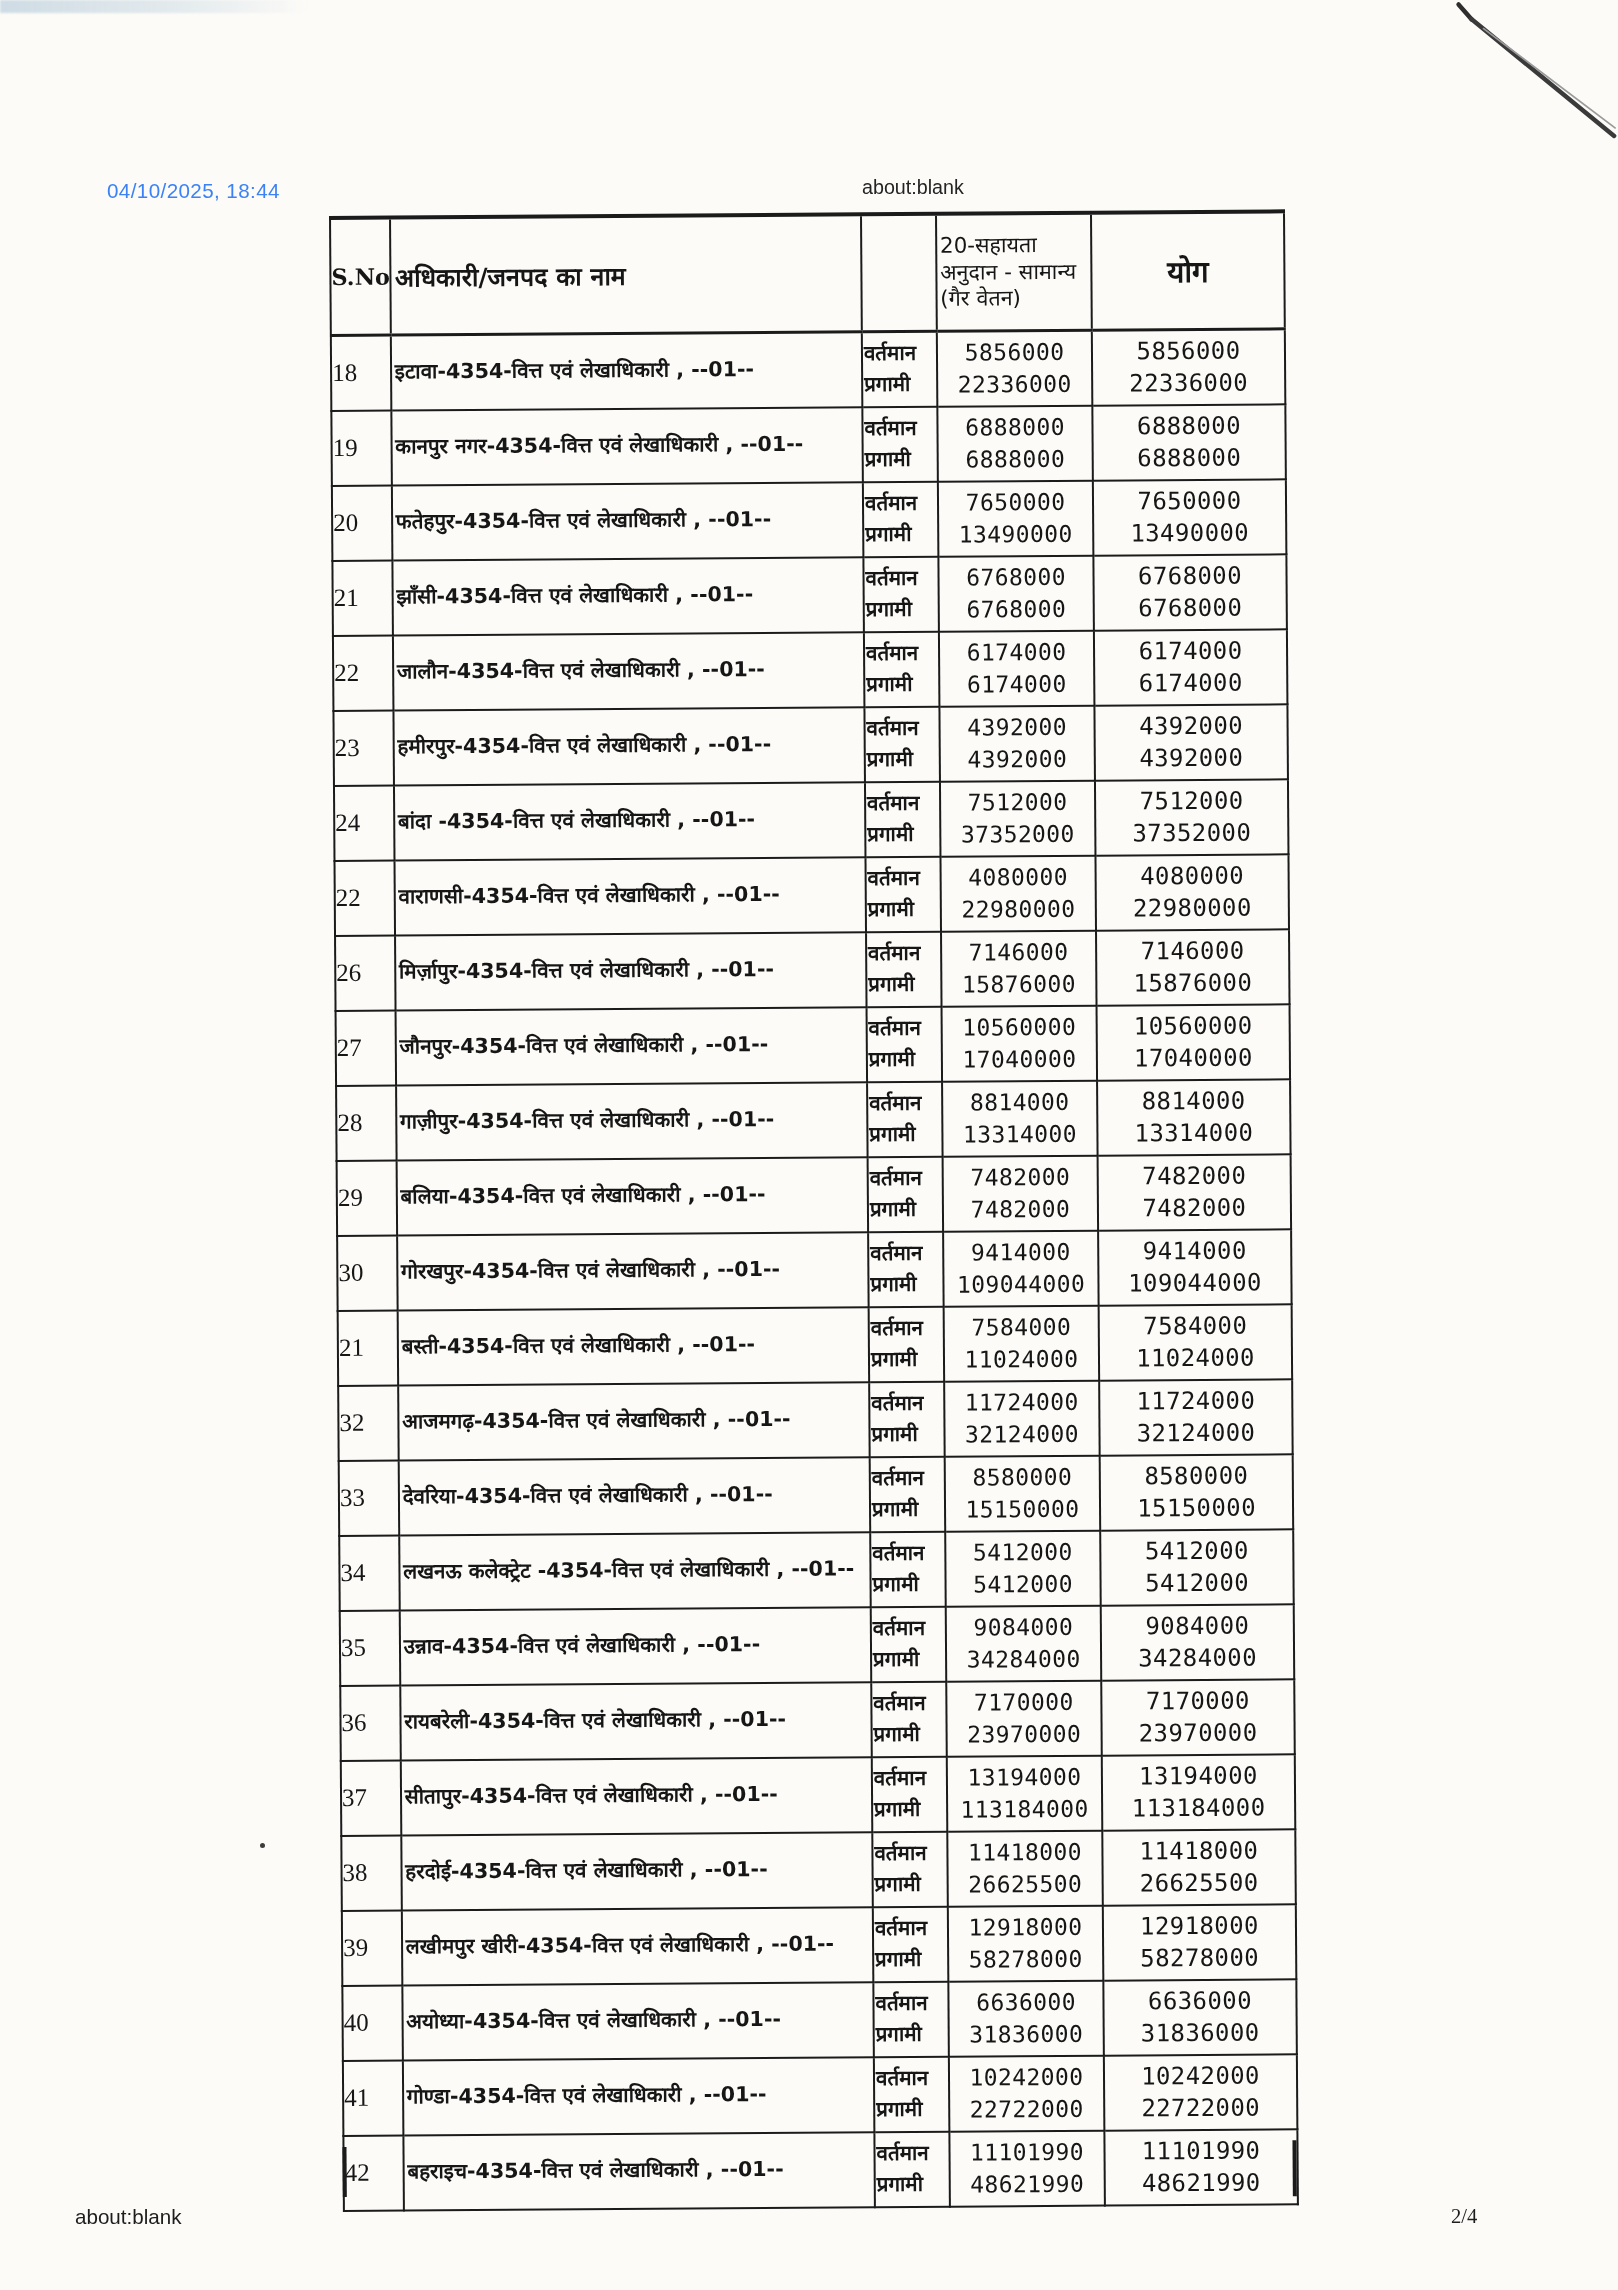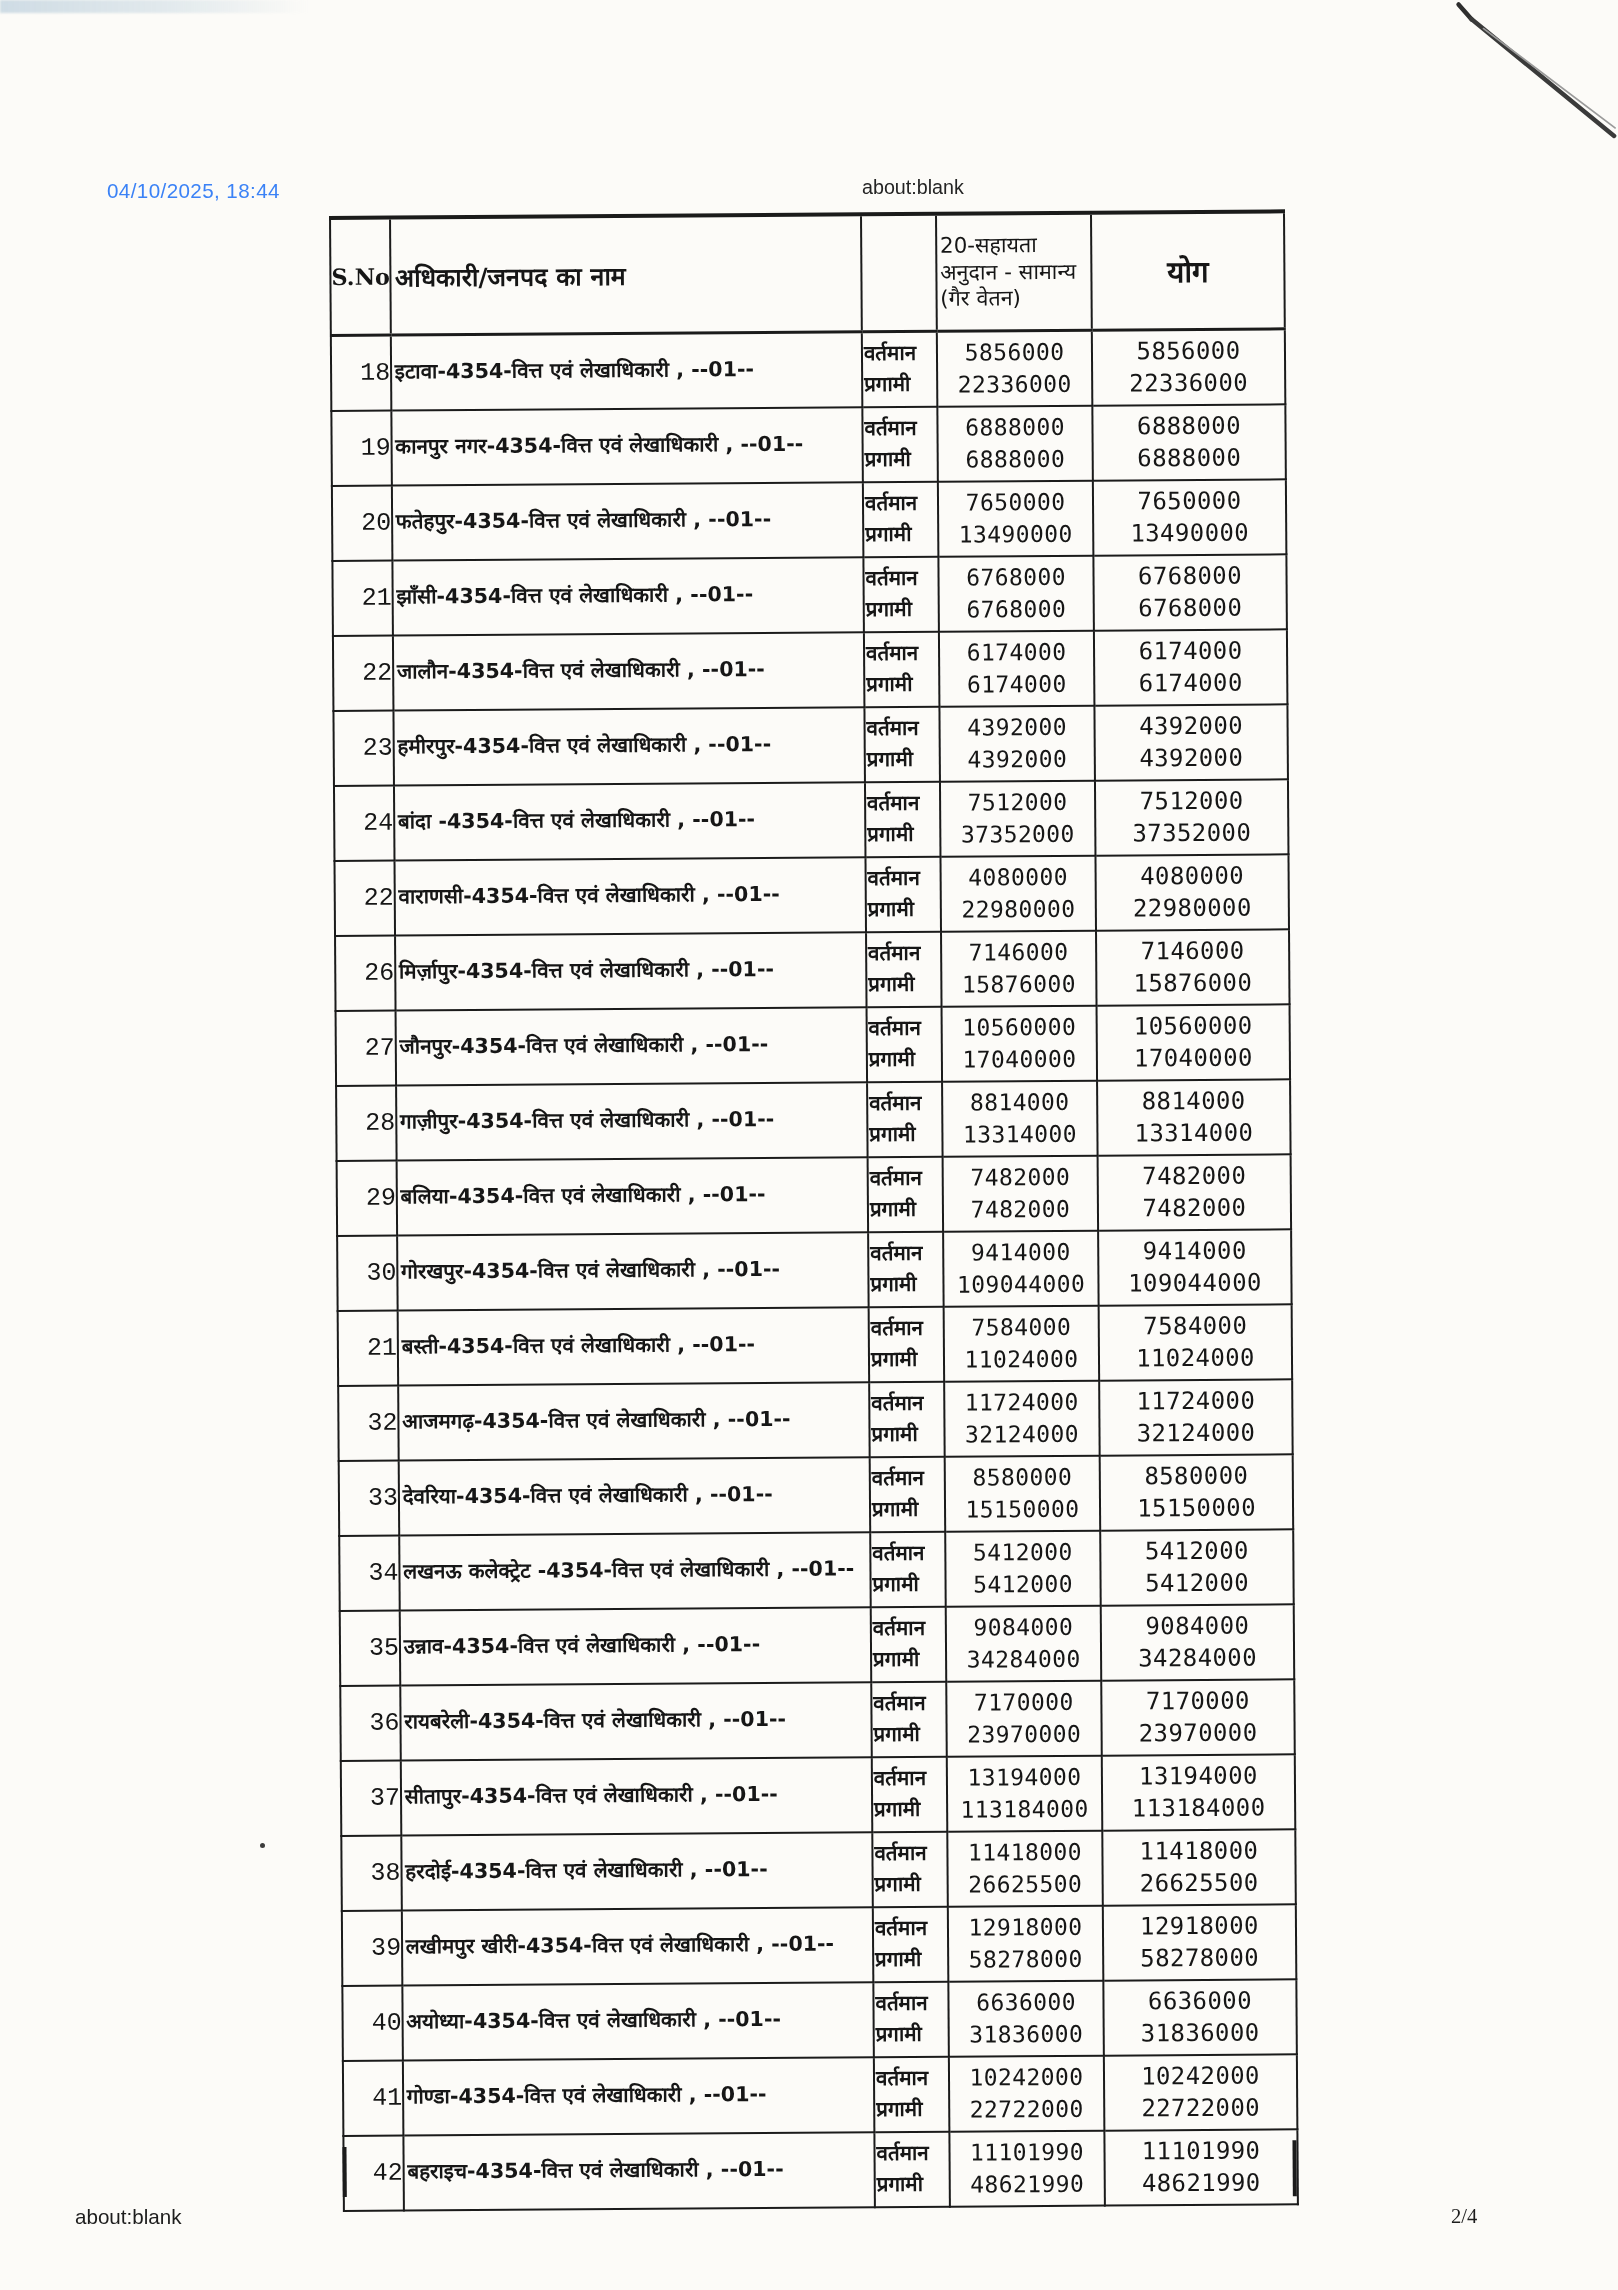--- a/index.html
+++ b/index.html
@@ -75,22 +75,22 @@
   }
   th.h-grant{
     font-size:21.5px;font-weight:normal;text-align:left;
     vertical-align:middle;padding:1.8px 1.8px 1.8px 2.7px;line-height:1.22;
   }
   th.h-total{
     font-size:29.6px;font-weight:bold;text-align:center;vertical-align:middle;
   }
 
   td.d-sno{
-    font-family:Liberation Mono, monospace;font-size:25px;
-    text-align:right;vertical-align:middle;margin-left:36px;
+    font-family:Liberation Serif, serif;font-size:25px;
+    vertical-align:middle;margin-left:36px;
   }
   td.d-name{
     font-size:20.6px;font-weight:bold;vertical-align:middle;
     padding-left:2.7px;padding-right:1.8px;line-height:1.35;
   }
   td.d-stage div{
     font-size:20.6px;font-weight:bold;white-space:nowrap;line-height:1;
   }
   td.d-stage .cellflex{padding-left:0.9px;}
   .cellflex{

